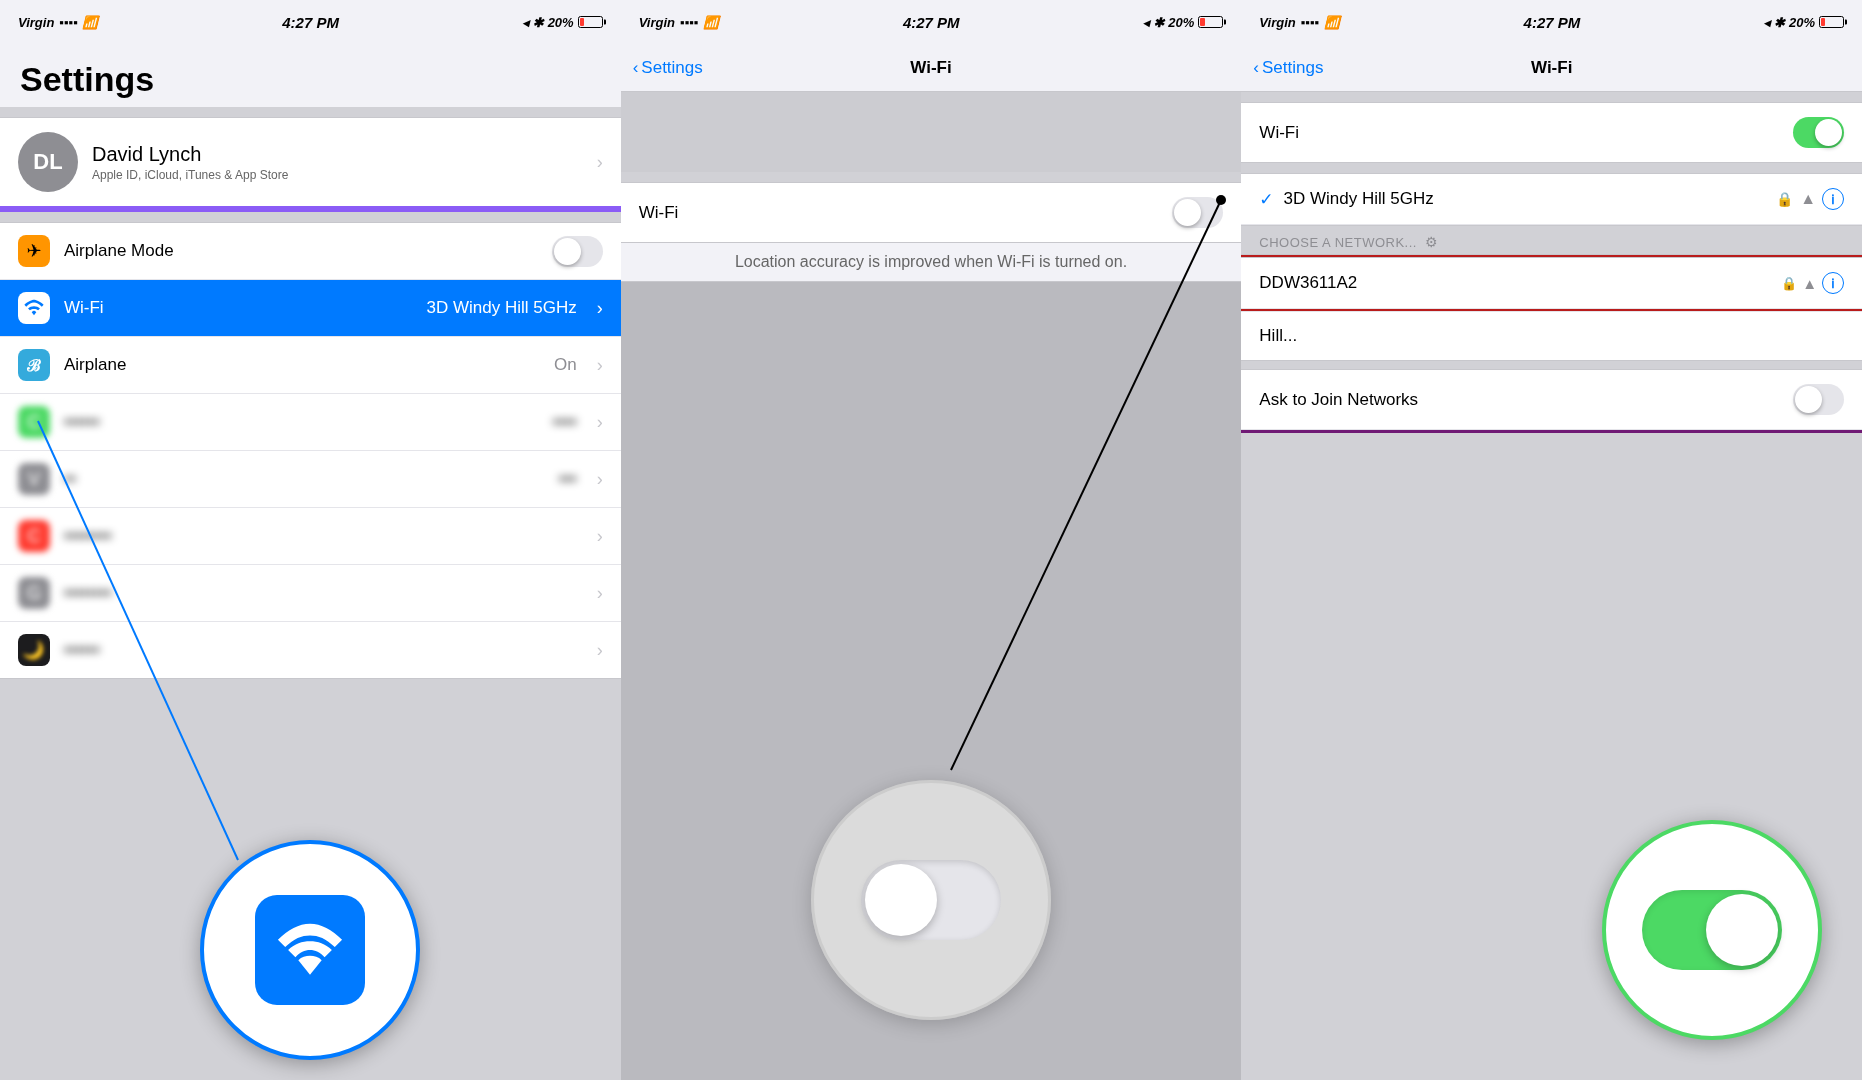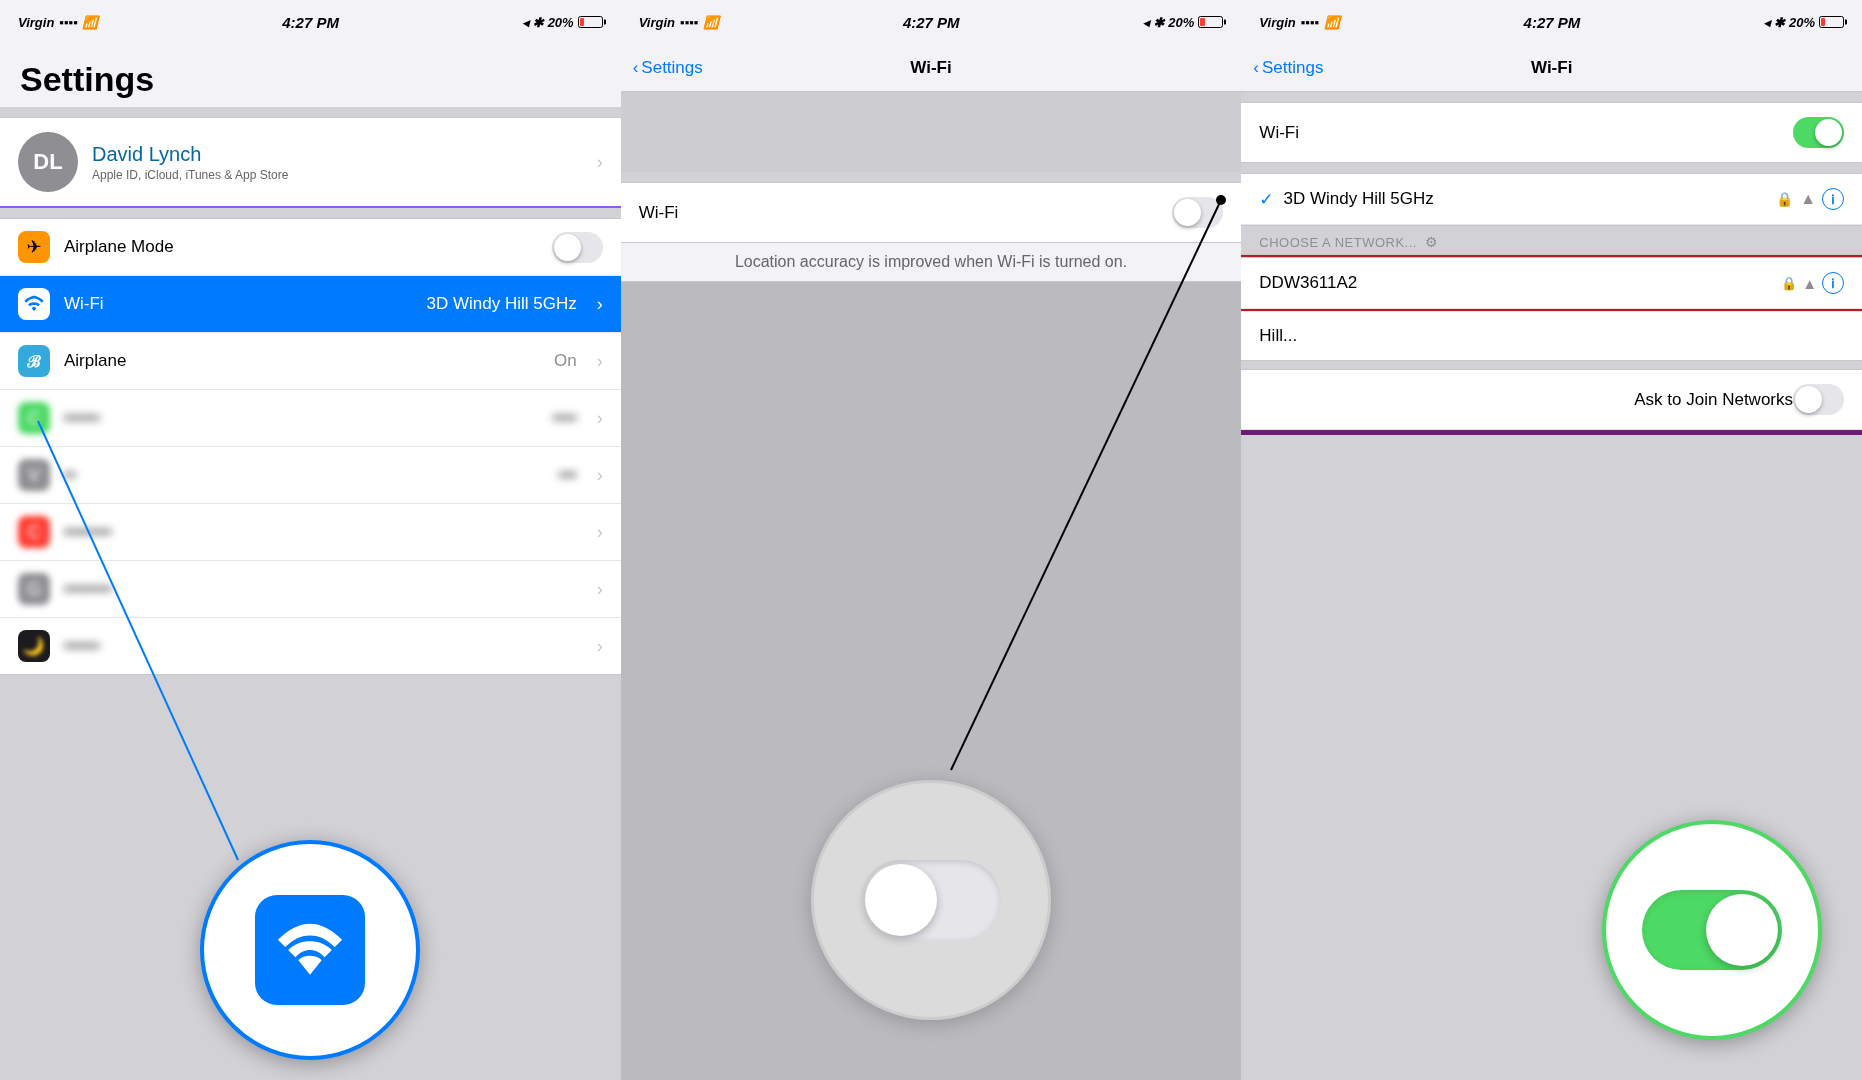--- a/index.html
+++ b/index.html
@@ -90,36 +90,36 @@
     }
 
     .profile-row {
       background: #fff;
       margin: 10px 0;
       padding: 14px 18px;
       display: flex;
       align-items: center;
       gap: 14px;
       border-top: 1px solid #c7c7cc;
-      border-bottom: 2px solid #8b5cf6;
+      border-bottom: 6px solid #8b5cf6;
     }
     .avatar {
       width: 60px; height: 60px;
       border-radius: 50%;
       background: #8e8e93;
       display: flex;
       align-items: center;
       justify-content: center;
       font-size: 22px;
       font-weight: 600;
       color: #fff;
       flex-shrink: 0;
     }
     .profile-info { flex: 1; }
-    .profile-name { font-size: 20px; font-weight: 500; color: #0369a1; }
+    .profile-name { font-size: 20px; font-weight: 500; color: #000000; }
     .profile-sub { font-size: 12px; color: #666; margin-top: 2px; }
     .chevron { color: #c7c7cc; font-size: 18px; }
 
     
     .settings-group {
       background: #fff;
       margin-bottom: 2px;
       border-top: 1px solid #c7c7cc;
       border-bottom: 1px solid #c7c7cc;
     }
@@ -330,23 +330,22 @@
       border-top: 1px solid #c7c7cc;
       margin-top: 2px;
     }
     .network-row:last-child { border-bottom: none; }
     .network-name { flex: 1; font-size: 17px; color: #000; }
     .network-row-icons { display: flex; align-items: center; gap: 5px; }
 
     .ask-join-section {
       background: #fff;
       border-top: 1px solid #c7c7cc;
-      border-bottom: 5px solid #701a75;
+      border-bottom: 3px solid #701a75;
       margin-top: 8px;
-      text-align: right;
     }
     .ask-join-row {
       display: flex;
       align-items: center;
       padding: 14px 18px;
       border-bottom: 1px solid #e5e5ea;
     }
     .ask-join-label { flex: 1; font-size: 17px; color: #000; }
     .known-networks-text {
       padding: 8px 18px 12px;

